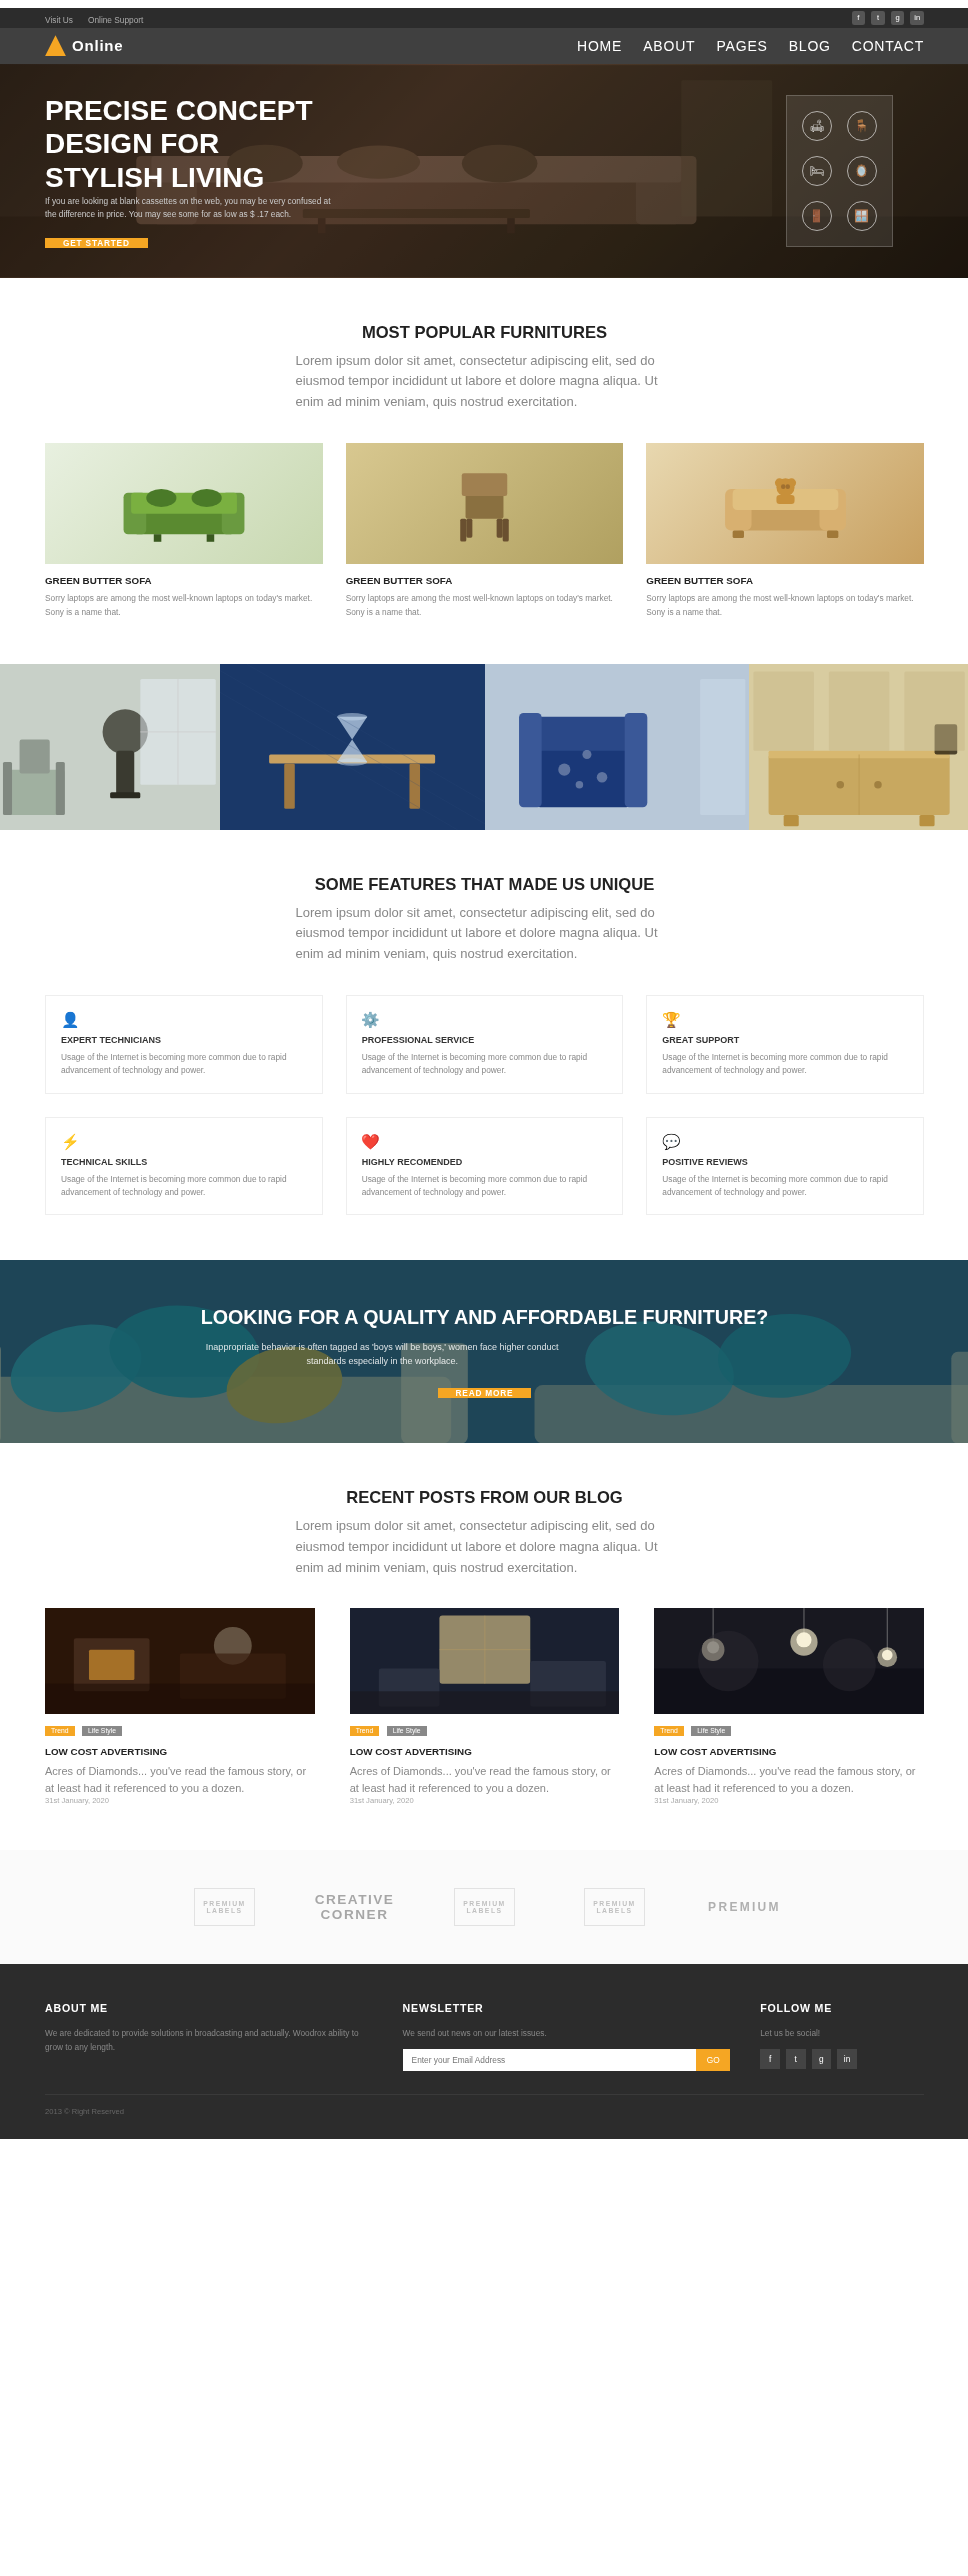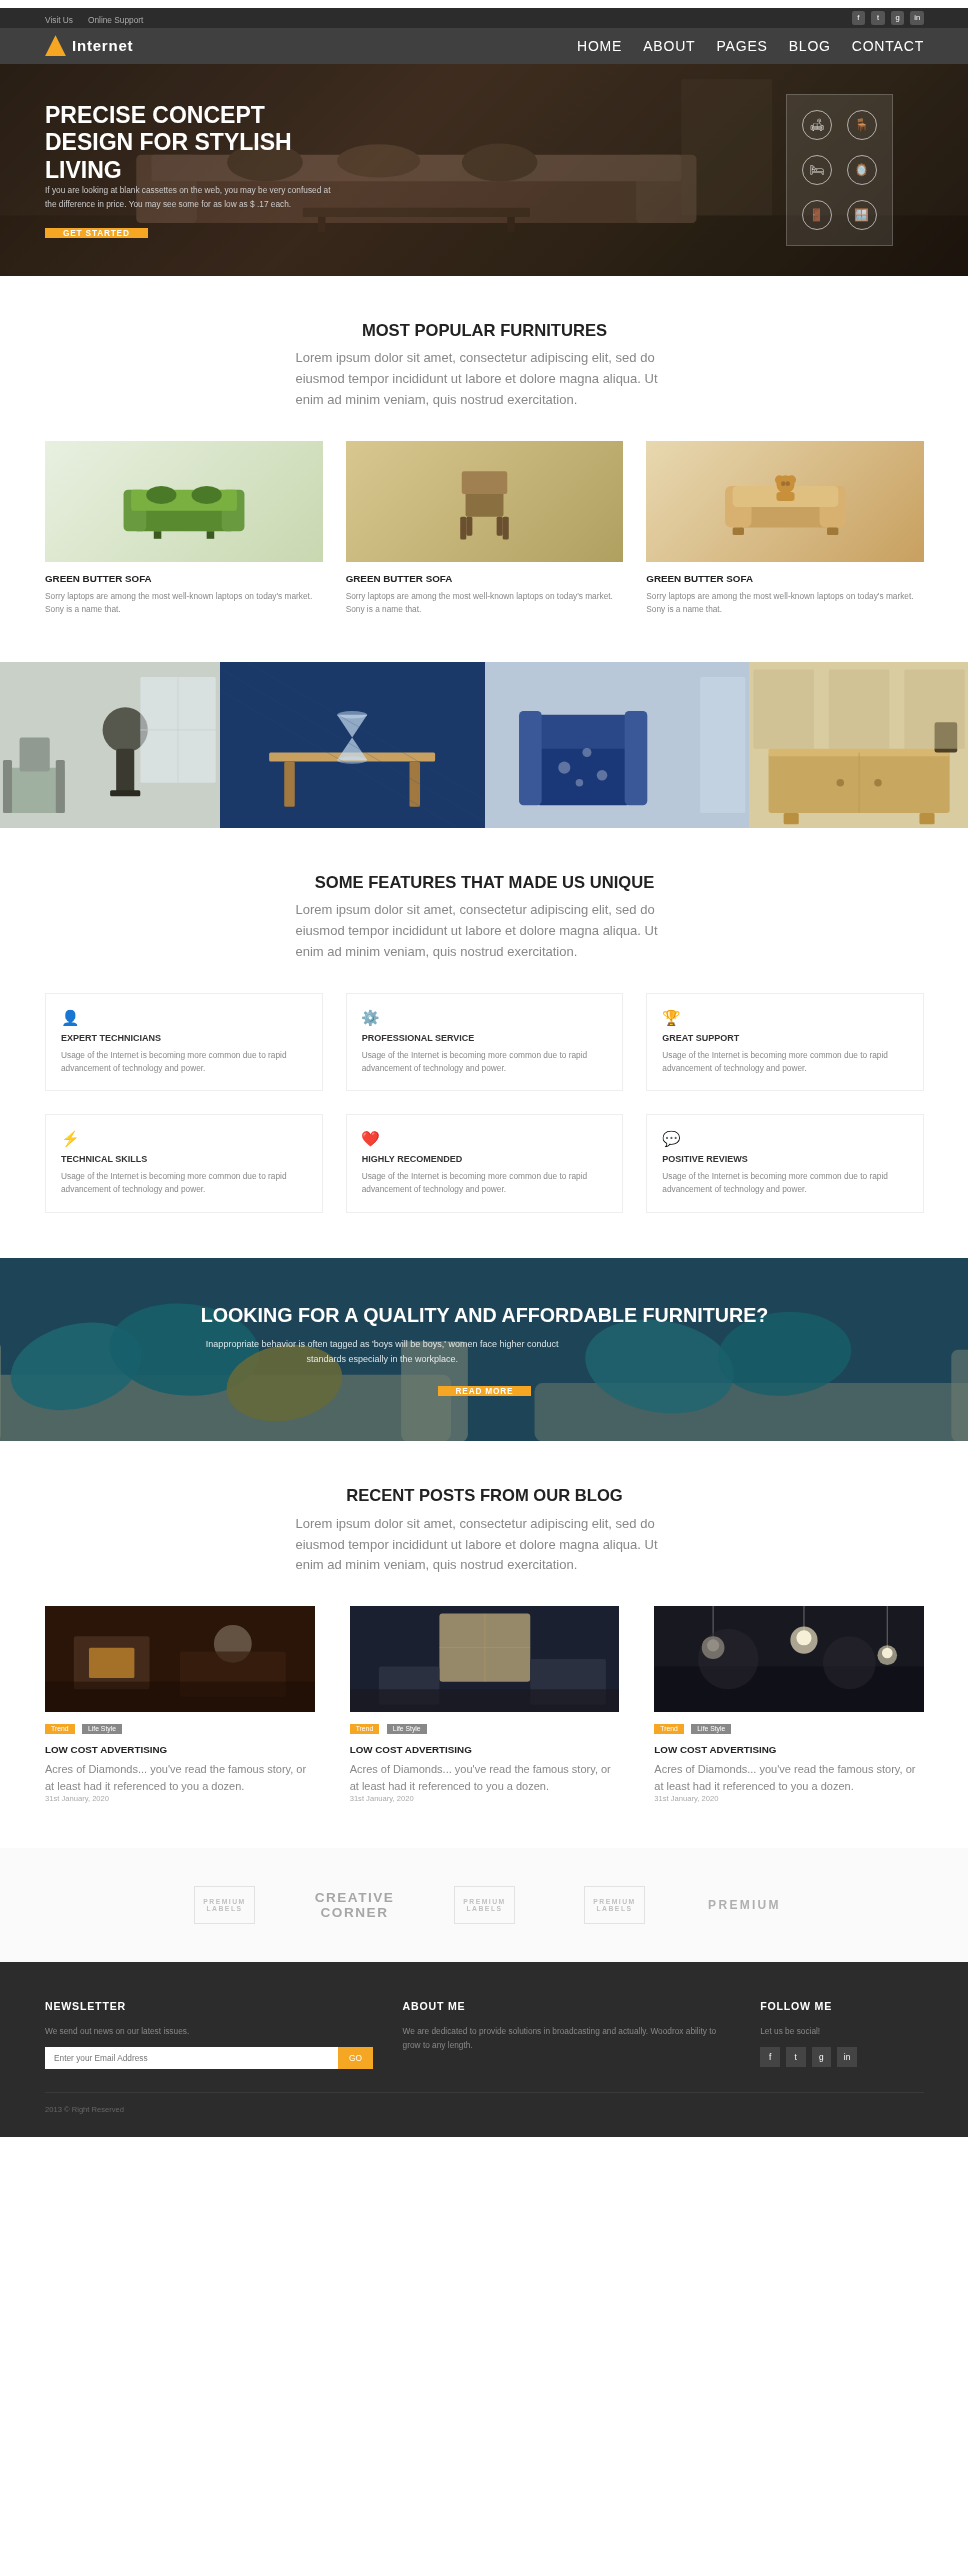--- a/index.html
+++ b/index.html
@@ -16,21 +16,21 @@
     .navbar-logo { display: flex; align-items: center; gap: 6px; }
     .logo-icon { width: 21px; height: 21px; background: #f5a623; clip-path: polygon(50% 0%, 0% 100%, 100% 100%); }
     .logo-text { color: #fff; font-size: 15px; font-weight: bold; letter-spacing: 0.8px; }
     .navbar-links { display: flex; gap: 21px; }
     .navbar-links a { color: #fff; text-decoration: none; font-size: 14px; font-weight: 400; letter-spacing: 0.8px; text-transform: uppercase; text-align: right; }
 
     
     .hero { background: linear-gradient(rgba(20,15,10,0.7), rgba(20,15,10,0.7)), #4a3728; min-height: 212px; position: relative; display: flex; align-items: center; padding: 30px 45px; overflow: hidden; }
     .hero-sofa-bg { position: absolute; inset: 0; background: linear-gradient(135deg, #2a2018 0%, #5a4030 40%, #3a3020 70%, #1a1510 100%); z-index: 0; opacity: 0.9; }
     .hero-content { position: relative; z-index: 2; max-width: 288px; }
-    .hero-title { color: #fff; font-size: 23px; font-weight: 900; line-height: 1.2; text-transform: uppercase; }
+    .hero-title { color: #fff; font-size: 28px; font-weight: 900; line-height: 1.2; text-transform: uppercase; }
     .hero-subtitle { color: #ccc; font-size: 8.3px; line-height: 1.6; margin-bottom: 15px; }
     .btn-yellow { background: #f5a623; color: #fff; border: none; padding: 0 18px; font-size: 8.3px; font-weight: 600; cursor: pointer; text-transform: uppercase; letter-spacing: 0.8px; }
     .hero-icons-panel { position: absolute; right: 76px; top: 50%; transform: translateY(-50%); z-index: 2; background: rgba(255,255,255,0.1); border: 0.8px solid rgba(255,255,255,0.2); padding: 15px; display: grid; grid-template-columns: 1fr 1fr; gap: 15px; }
     .hero-icon-item { display: flex; flex-direction: column; align-items: center; gap: 4.5px; }
     .hero-icon-circle { width: 30px; height: 30px; border: 0.8px solid rgba(255,255,255,0.6); border-radius: 50%; display: flex; align-items: center; justify-content: center; color: rgba(255,255,255,0.8); font-size: 12px; }
 
     
     .section { padding: 45px 45px; }
     .section-title { text-align: center; font-size: 16.6px; font-weight: 800; text-transform: uppercase; margin-bottom: 7.6px; color: #222; }
     .section-subtitle { text-align: left; font-size: 13px; color: #888; line-height: 1.6; max-width: 378px; margin: 0 auto 30px; }
@@ -109,21 +109,21 @@
     <div class="social-icon">f</div>
     <div class="social-icon">t</div>
     <div class="social-icon">g</div>
     <div class="social-icon">in</div>
   </div>
 </div>
 
 <nav class="navbar">
   <div class="navbar-logo">
     <div class="logo-icon"></div>
-    <span class="logo-text">Internet</span>
+    <span class="logo-text">Online</span>
   </div>
   <div class="navbar-links">
     <a>HOME</a>
     <a>ABOUT</a>
     <a>PAGES</a>
     <a>BLOG</a>
     <a>CONTACT</a>
   </div>
 </nav>
 
@@ -478,30 +478,30 @@
       <div class="partner-logo-box" style="border:none">
         <span style="font-size:12px;font-weight:800;color:#666;letter-spacing:2.3px">PREMIUM</span>
       </div>
     </div>
   </div>
 </section>
 
 <footer class="footer">
   <div class="footer-grid">
     <div class="footer-col">
+      <div class="footer-col-title">ABOUT ME</div>
+      <p class="footer-text">We are dedicated to provide solutions in broadcasting and actually. Woodrox ability to grow to any length.</p>
+    </div>
+    <div class="footer-col">
       <div class="footer-col-title">NEWSLETTER</div>
       <p class="footer-text" style="margin-bottom:7.6px">We send out news on our latest issues.</p>
       <div class="footer-newsletter">
         <input class="footer-input" type="email" placeholder="Enter your Email Address" style="">
         <button class="footer-sub-btn">GO</button>
       </div>
-    </div>
-    <div class="footer-col">
-      <div class="footer-col-title">ABOUT ME</div>
-      <p class="footer-text">We are dedicated to provide solutions in broadcasting and actually. Woodrox ability to grow to any length.</p>
     </div>
     <div class="footer-col">
       <div class="footer-col-title">FOLLOW ME</div>
       <p class="footer-text">Let us be social!</p>
       <div class="footer-social">
         <div class="footer-social-icon">f</div>
         <div class="footer-social-icon">t</div>
         <div class="footer-social-icon">g</div>
         <div class="footer-social-icon">in</div>
       </div>

